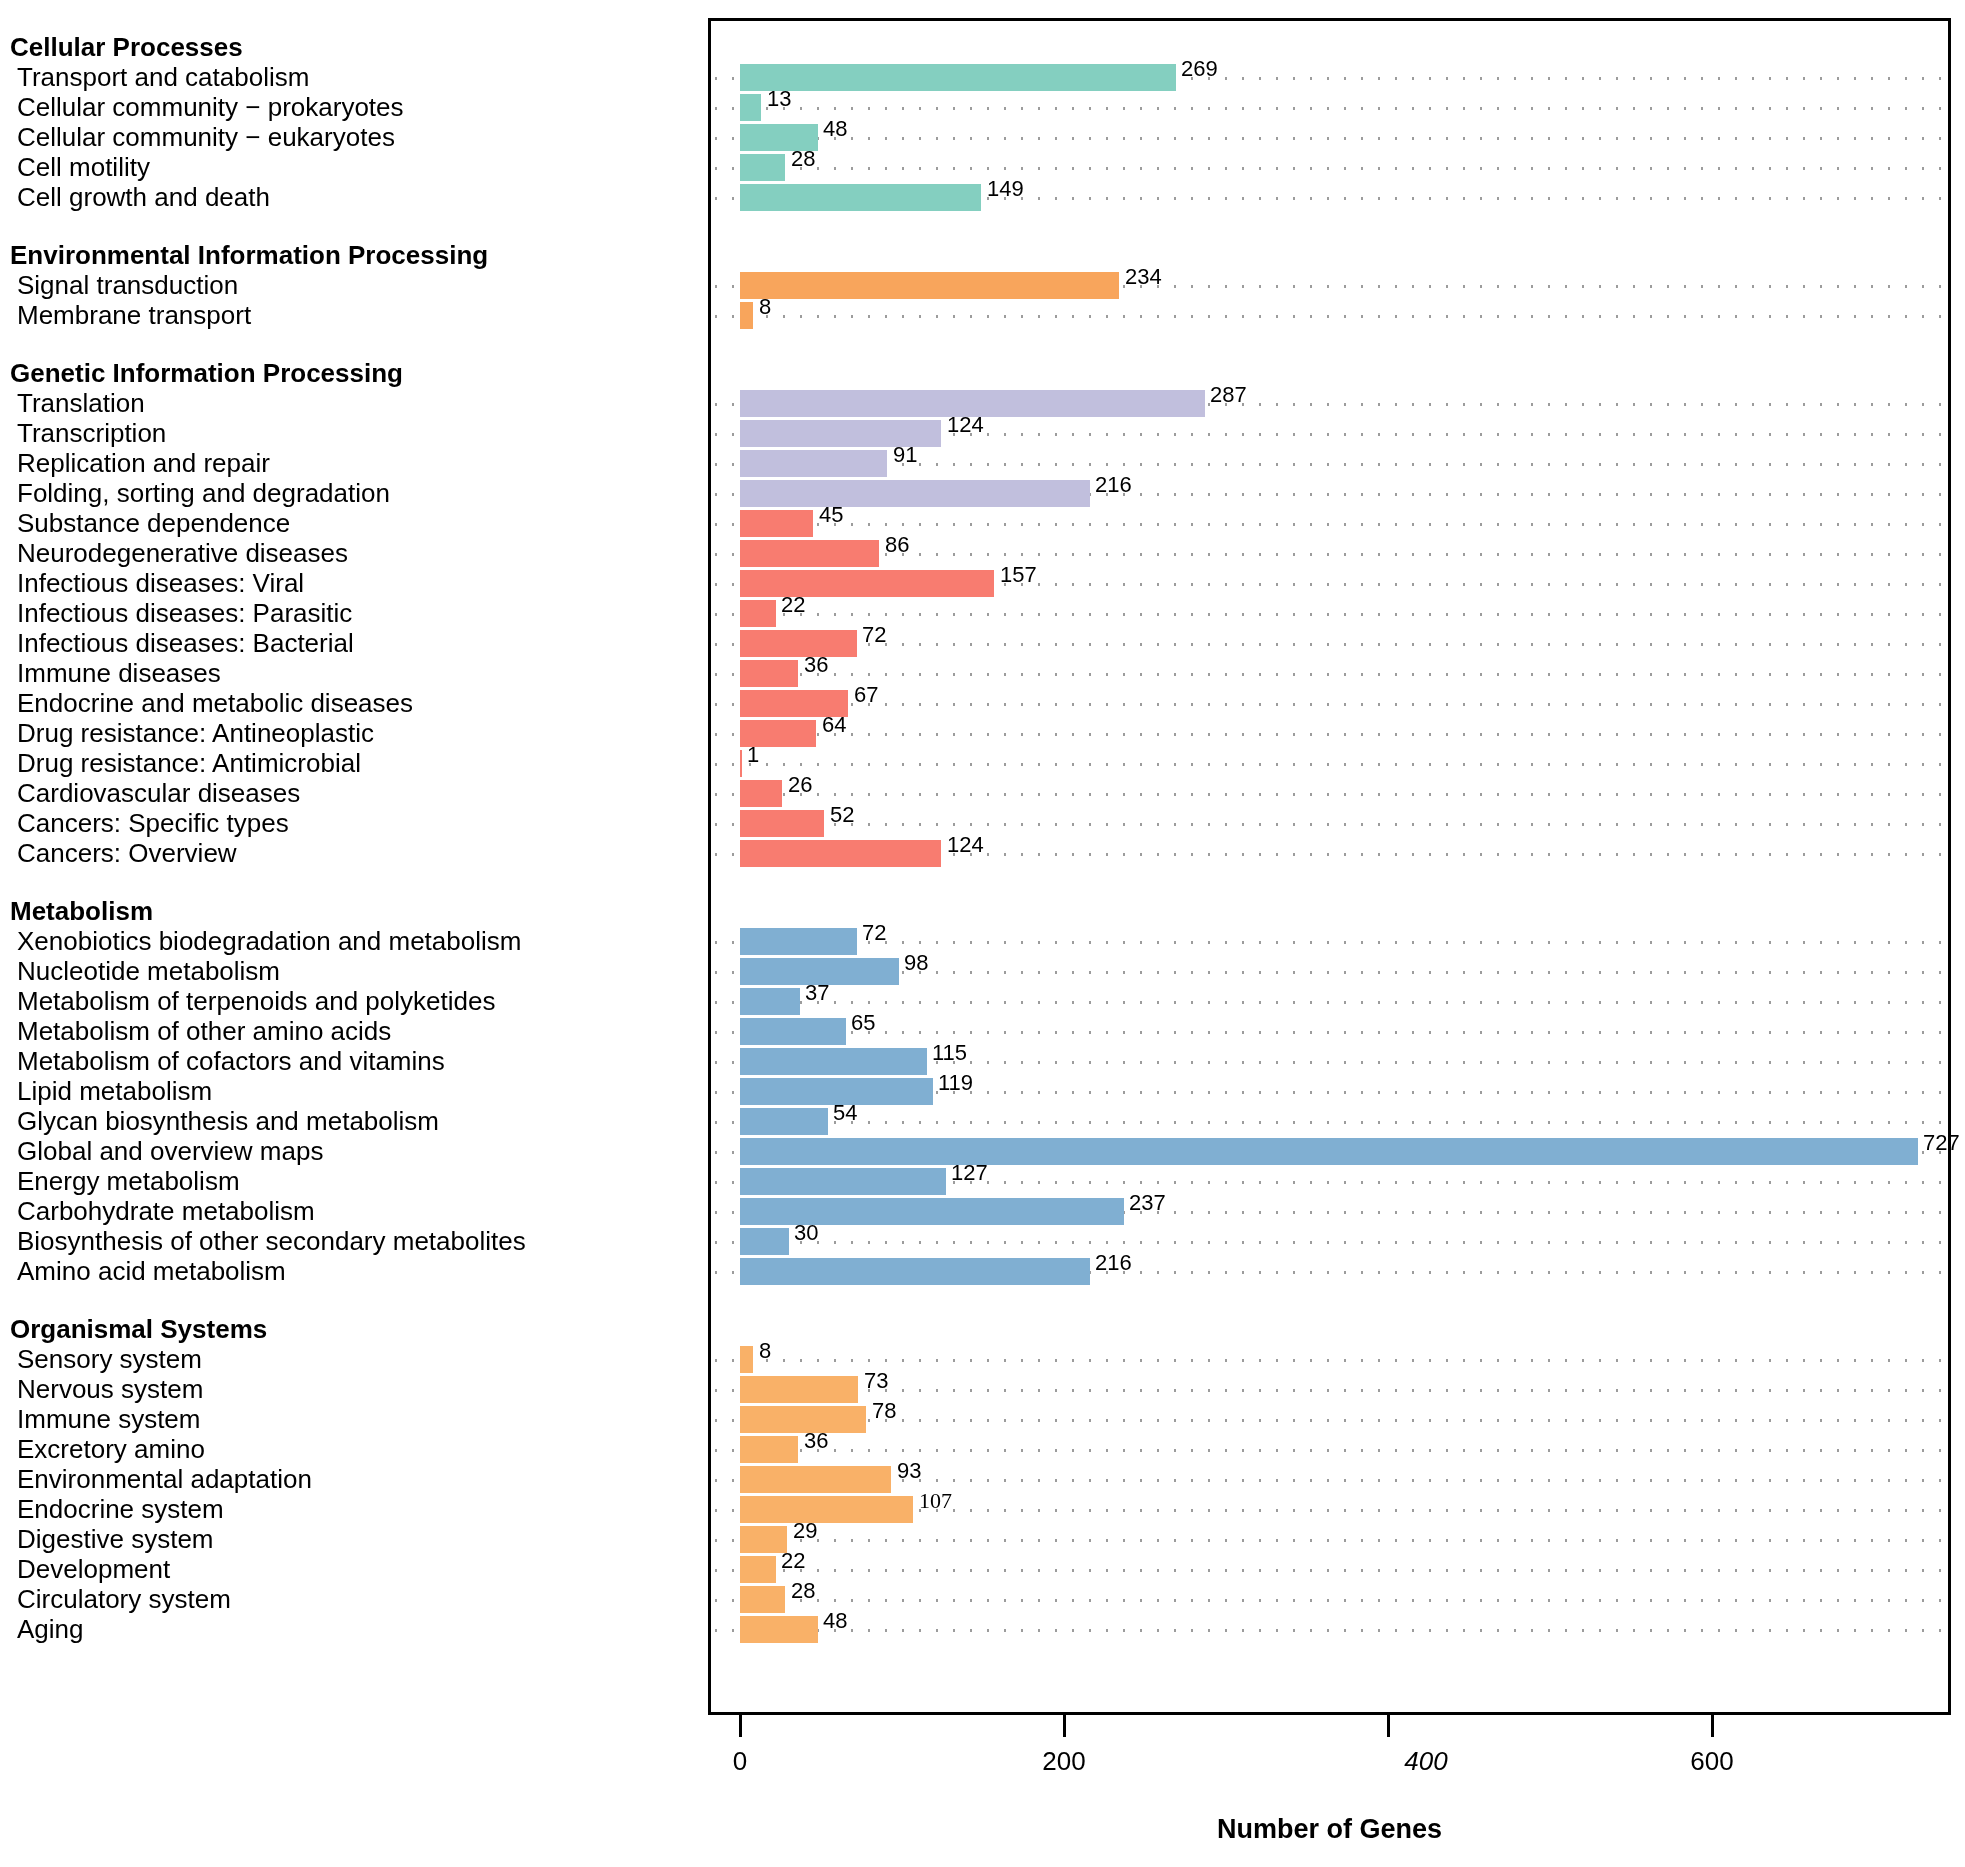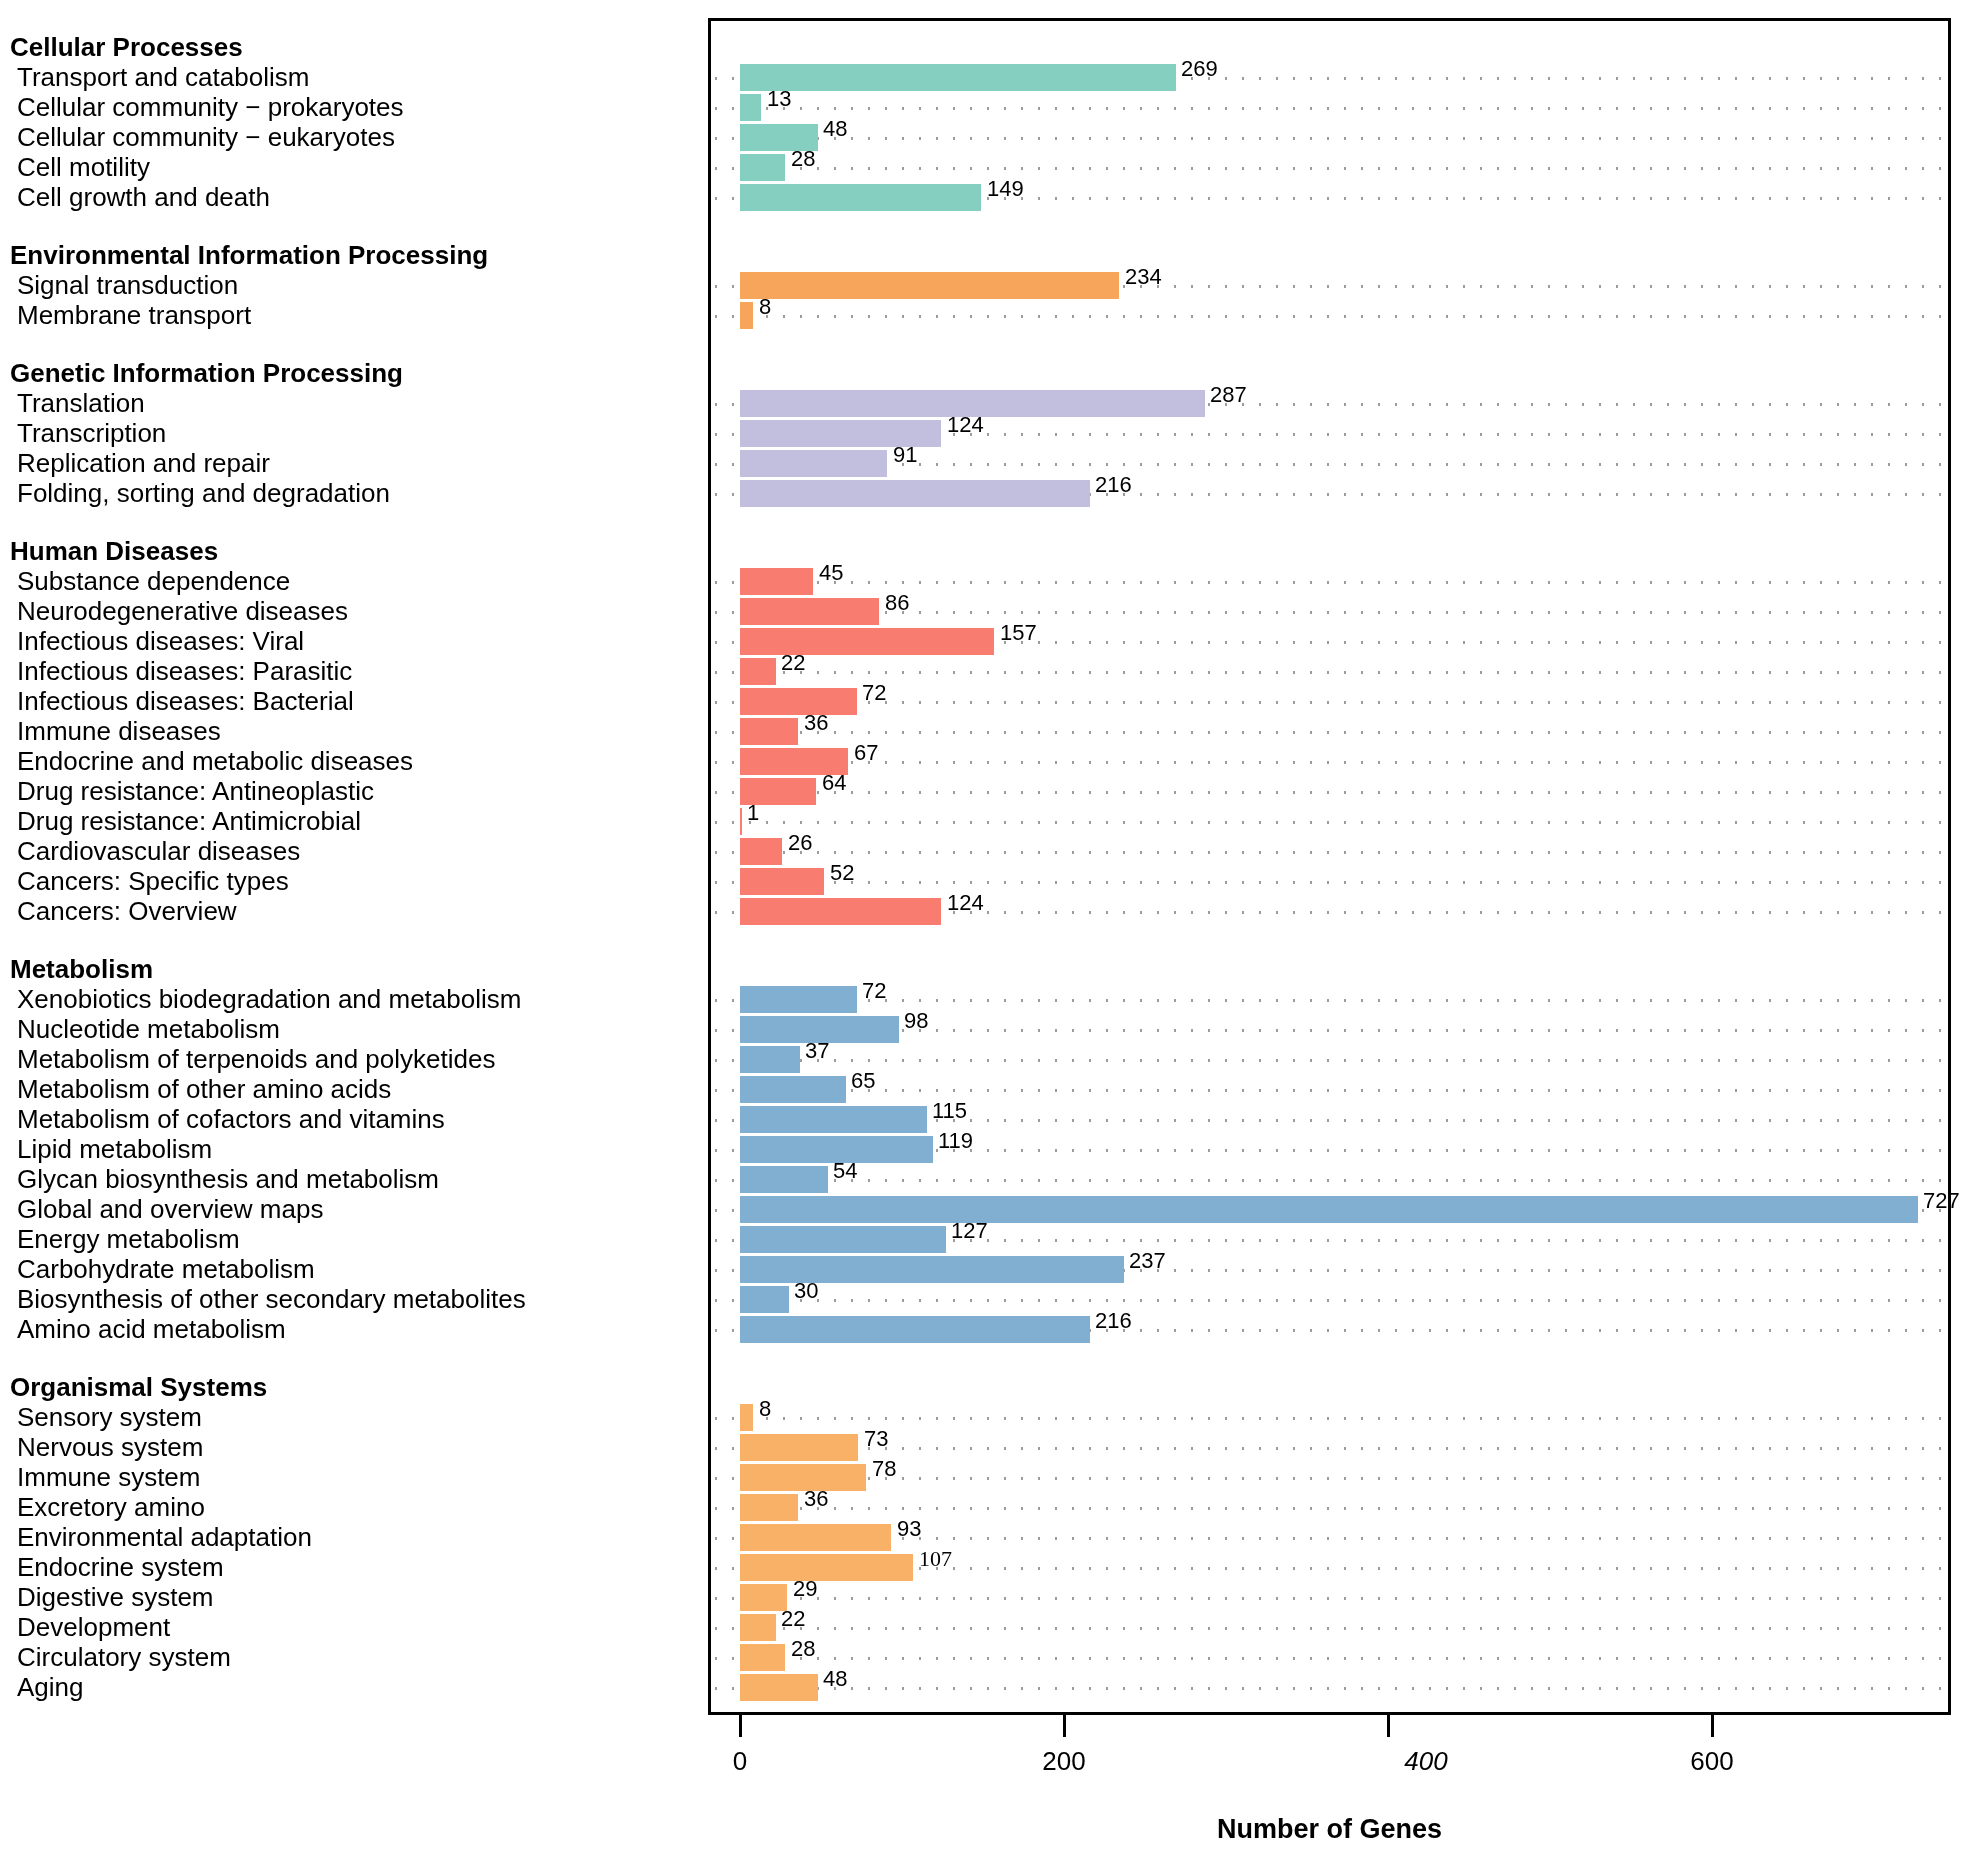--- a/index.html
+++ b/index.html
@@ -183,23 +183,20 @@
         <span class="item-label">Replication and repair</span>
         <span class="gridline"></span>
         <span class="bar" style="width: 147px; background: rgb(193, 191, 221);"></span>
         <span class="bar-value" style="left: 893px;">91</span>
       </div>
       <div class="row bar-row">
         <span class="item-label">Folding, sorting and degradation</span>
         <span class="gridline"></span>
         <span class="bar" style="width: 350px; background: rgb(193, 191, 221);"></span>
         <span class="bar-value" style="left: 1095px;">216</span>
-      </div>
-      <div class="row header-row" style="height: 58px;">
-        <span class="header-label">Human Diseases</span>
       </div>
       <div class="row bar-row">
         <span class="item-label">Substance dependence</span>
         <span class="gridline"></span>
         <span class="bar" style="width: 73px; background: rgb(248, 124, 112);"></span>
         <span class="bar-value" style="left: 819px;">45</span>
       </div>
       <div class="row bar-row">
         <span class="item-label">Neurodegenerative diseases</span>
         <span class="gridline"></span>

